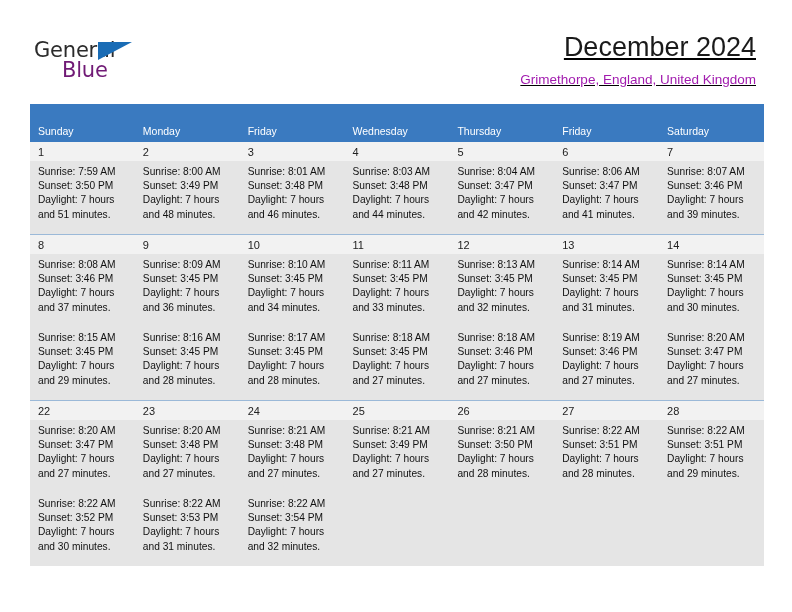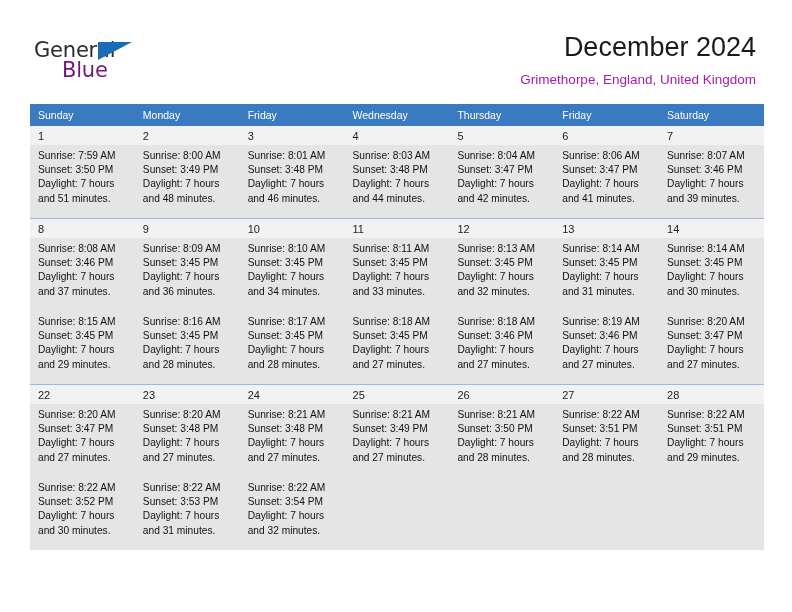--- a/index.html
+++ b/index.html
@@ -67,20 +67,21 @@
     font-family: "DejaVu Sans", sans-serif;
     font-weight: 400;
     line-height: 24px;
   }
 
   .title-block {
     position: absolute;
     right: 36px;
     top: 30px;
     text-align: right;
+    text-decoration: underline;
   }
   .cal-title {
     font-size: 27px;
     font-weight: 400;
     color: #1a1a1a;
     line-height: 34px;
     white-space: nowrap;
   }
   .cal-subtitle {
     margin-top: 7px;
@@ -99,21 +100,21 @@
     width: 734px;
     border-collapse: collapse;
     table-layout: fixed;
   }
   .calendar th {
     background: #3a7ac0;
     color: #ffffff;
     font-size: 10.5px;
     font-weight: 400;
     text-align: left;
-    padding: 5px 0 5px 8px;
+    padding: 21px 0 5px 8px;
     height: 11px;
     border: none;
   }
   .calendar td {
     vertical-align: top;
     padding: 0;
     border: none;
     width: 104.85px;
   }
   .daynum-row td {

